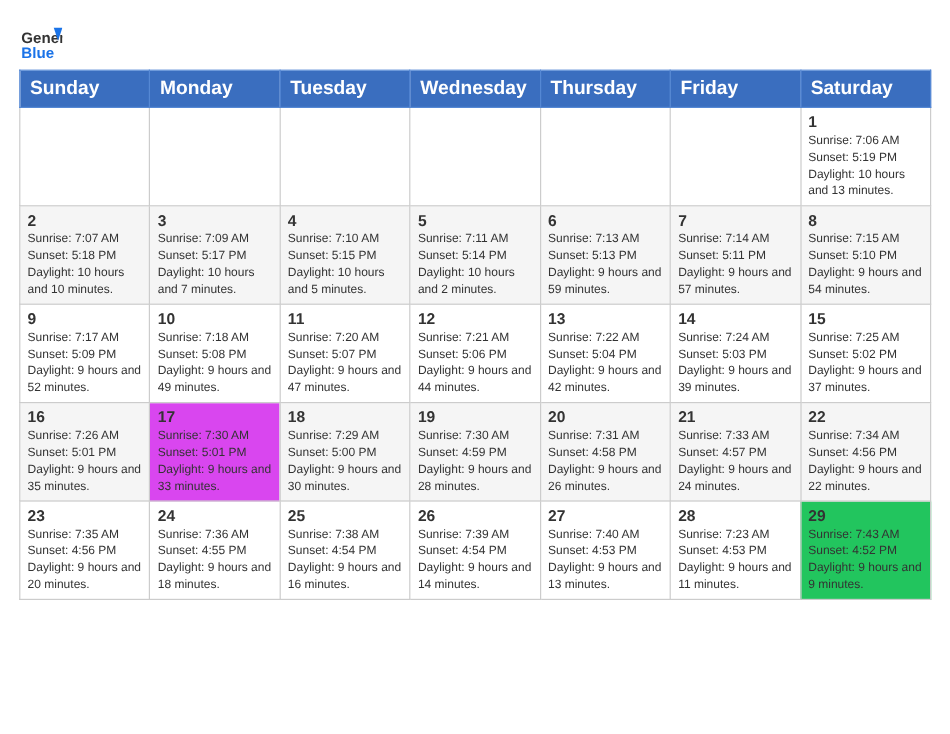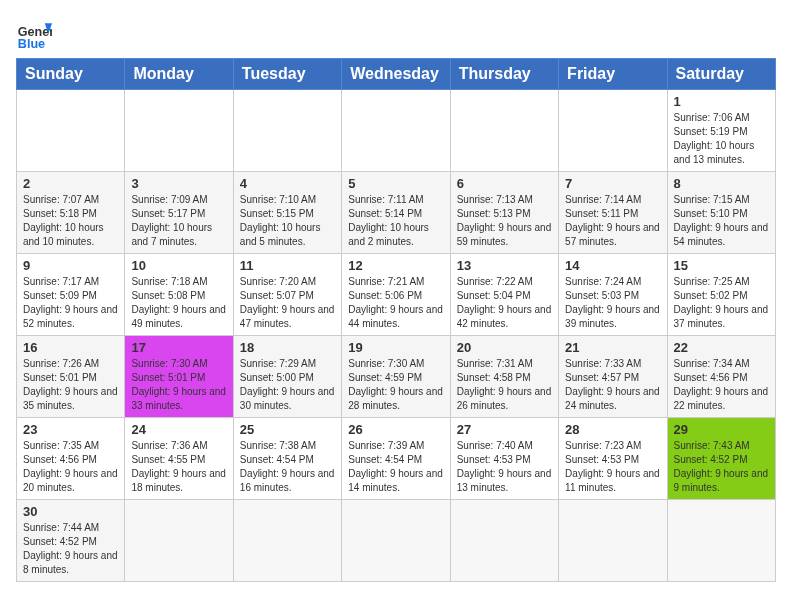--- a/index.html
+++ b/index.html
@@ -290,35 +290,21 @@
           <div class="day-info">Sunrise: 7:40 AM
 Sunset: 4:53 PM
 Daylight: 9 hours and 13 minutes.</div>
         </td>
         <td style="background: rgb(255, 255, 255);">
           <span class="day-number">28</span>
           <div class="day-info">Sunrise: 7:23 AM
 Sunset: 4:53 PM
 Daylight: 9 hours and 11 minutes.</div>
         </td>
-        <td style="background: #84cc16;">
+        <td style="background: #22c55e;">
           <span class="day-number">29</span>
           <div class="day-info">Sunrise: 7:43 AM
 Sunset: 4:52 PM
 Daylight: 9 hours and 9 minutes.</div>
         </td>
       </tr>
-      <tr>
-        <td style="background: rgb(245, 245, 245);">
-          <span class="day-number">30</span>
-          <div class="day-info">Sunrise: 7:44 AM
-Sunset: 4:52 PM
-Daylight: 9 hours and 8 minutes.</div>
-        </td>
-        <td class="empty-cell"></td>
-        <td class="empty-cell"></td>
-        <td class="empty-cell"></td>
-        <td class="empty-cell"></td>
-        <td class="empty-cell"></td>
-        <td class="empty-cell"></td>
-      </tr>
     </tbody>
 </table>
 
 </body></html>

